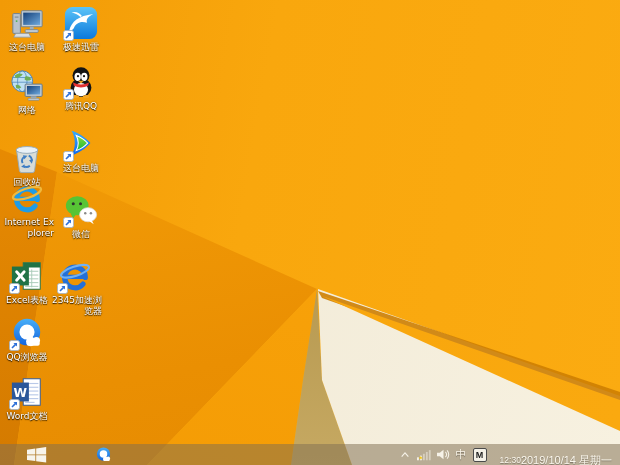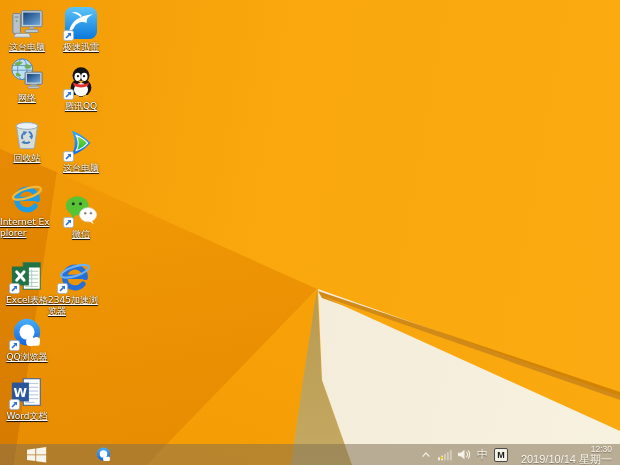--- a/index.html
+++ b/index.html
@@ -24,42 +24,42 @@
   .f-wedge-edge{background:#cd7e02;opacity:.9;
     clip-path:polygon(318px 291px,620px 392px,620px 403px,322px 298px);}
   .f-wedge{background:linear-gradient(to right,#f7a30a,#faa90f);
     clip-path:polygon(322px 296px,620px 400px,620px 431px);}
 
   
   .icon-item{position:absolute;width:54px;display:flex;flex-direction:column;align-items:center;cursor:default;}
   .icon-box{width:36px;height:36px;position:relative;display:flex;align-items:center;justify-content:center;}
   .icon-box svg.app{width:34px;height:34px;display:block;}
   .shortcut{position:absolute;left:0;bottom:0;width:11px;height:11px;}
-  .icon-label{margin-top:1px;font-size:9px;line-height:10.5px;color:#fff;text-align:left;
-    max-width:54px;text-shadow:0 1px 1px rgba(0,0,0,.8),0 0 2px rgba(0,0,0,.55);word-break:break-all;text-decoration:underline;}
+  .icon-label{margin-top:1px;font-size:9px;line-height:10.5px;color:#fff;text-align:right;
+    max-width:54px;text-shadow:0 1px 1px rgba(0,0,0,.8),0 0 2px rgba(0,0,0,.55);word-break:break-all;}
   .p-r1c1{left:0;top:5px}.p-r1c2{left:54px;top:5px}
-  .p-r2c1{left:0;top:56px}.p-r2c2{left:54px;top:64px}
-  .p-r3c1{left:0;top:116px}.p-r3c2{left:54px;top:126px}
+  .p-r2c1{left:0;top:68px}.p-r2c2{left:54px;top:64px}
+  .p-r3c1{left:0;top:140px}.p-r3c2{left:54px;top:126px}
   .p-r4c1{left:0;top:180px}.p-r4c2{left:54px;top:192px}
   .p-r5c1{left:0;top:258px}.p-r5c2{left:48px;top:258px}
   .p-r6c1{left:0;top:315px}
   .p-r7c1{left:0;top:374px}
 
   
   .taskbar{position:absolute;left:0;bottom:0;width:620px;height:21px;
     background:rgba(128,112,82,.52);display:flex;align-items:center;}
   .tb-btn{background:none;border:none;padding:0;margin:0;display:flex;align-items:center;justify-content:center;cursor:pointer;}
   .start-btn{width:46px;height:21px;margin-left:14px;}
   .tb-app{width:34px;height:21px;margin-left:26px;}
   .tray{margin-left:auto;display:flex;align-items:center;height:21px;}
   .tray .tb-btn{height:21px;padding:0 3px;}
   .ime-mode{color:#fbf7ec;font-size:11px;line-height:11px;text-shadow:0 1px 1px rgba(0,0,0,.4);}
   .ime-badge{width:12px;height:12px;background:#f4f1e7;border:1px solid #4a4a4a;border-radius:2px;
     color:#1a1a1a;font-size:9px;font-weight:bold;line-height:12px;text-align:center;}
-  .clock{display:flex;flex-direction:column;align-items:flex-end;justify-content:center;
+  .clock{display:flex;flex-direction:row;align-items:flex-end;justify-content:center;
     margin:0 5px 0 7px;color:#fcf8ee;text-shadow:0 1px 1px rgba(0,0,0,.35);}
   .clock .t{font-size:8.5px;line-height:9.5px;}
   .clock .d{font-size:11px;line-height:9px;white-space:nowrap;}
 </style>
 </head>
 <body>
 
 <div class="facet f-base"></div>
 <div class="facet f-left-narrow"></div>
 <div class="facet f-left-medium"></div>

